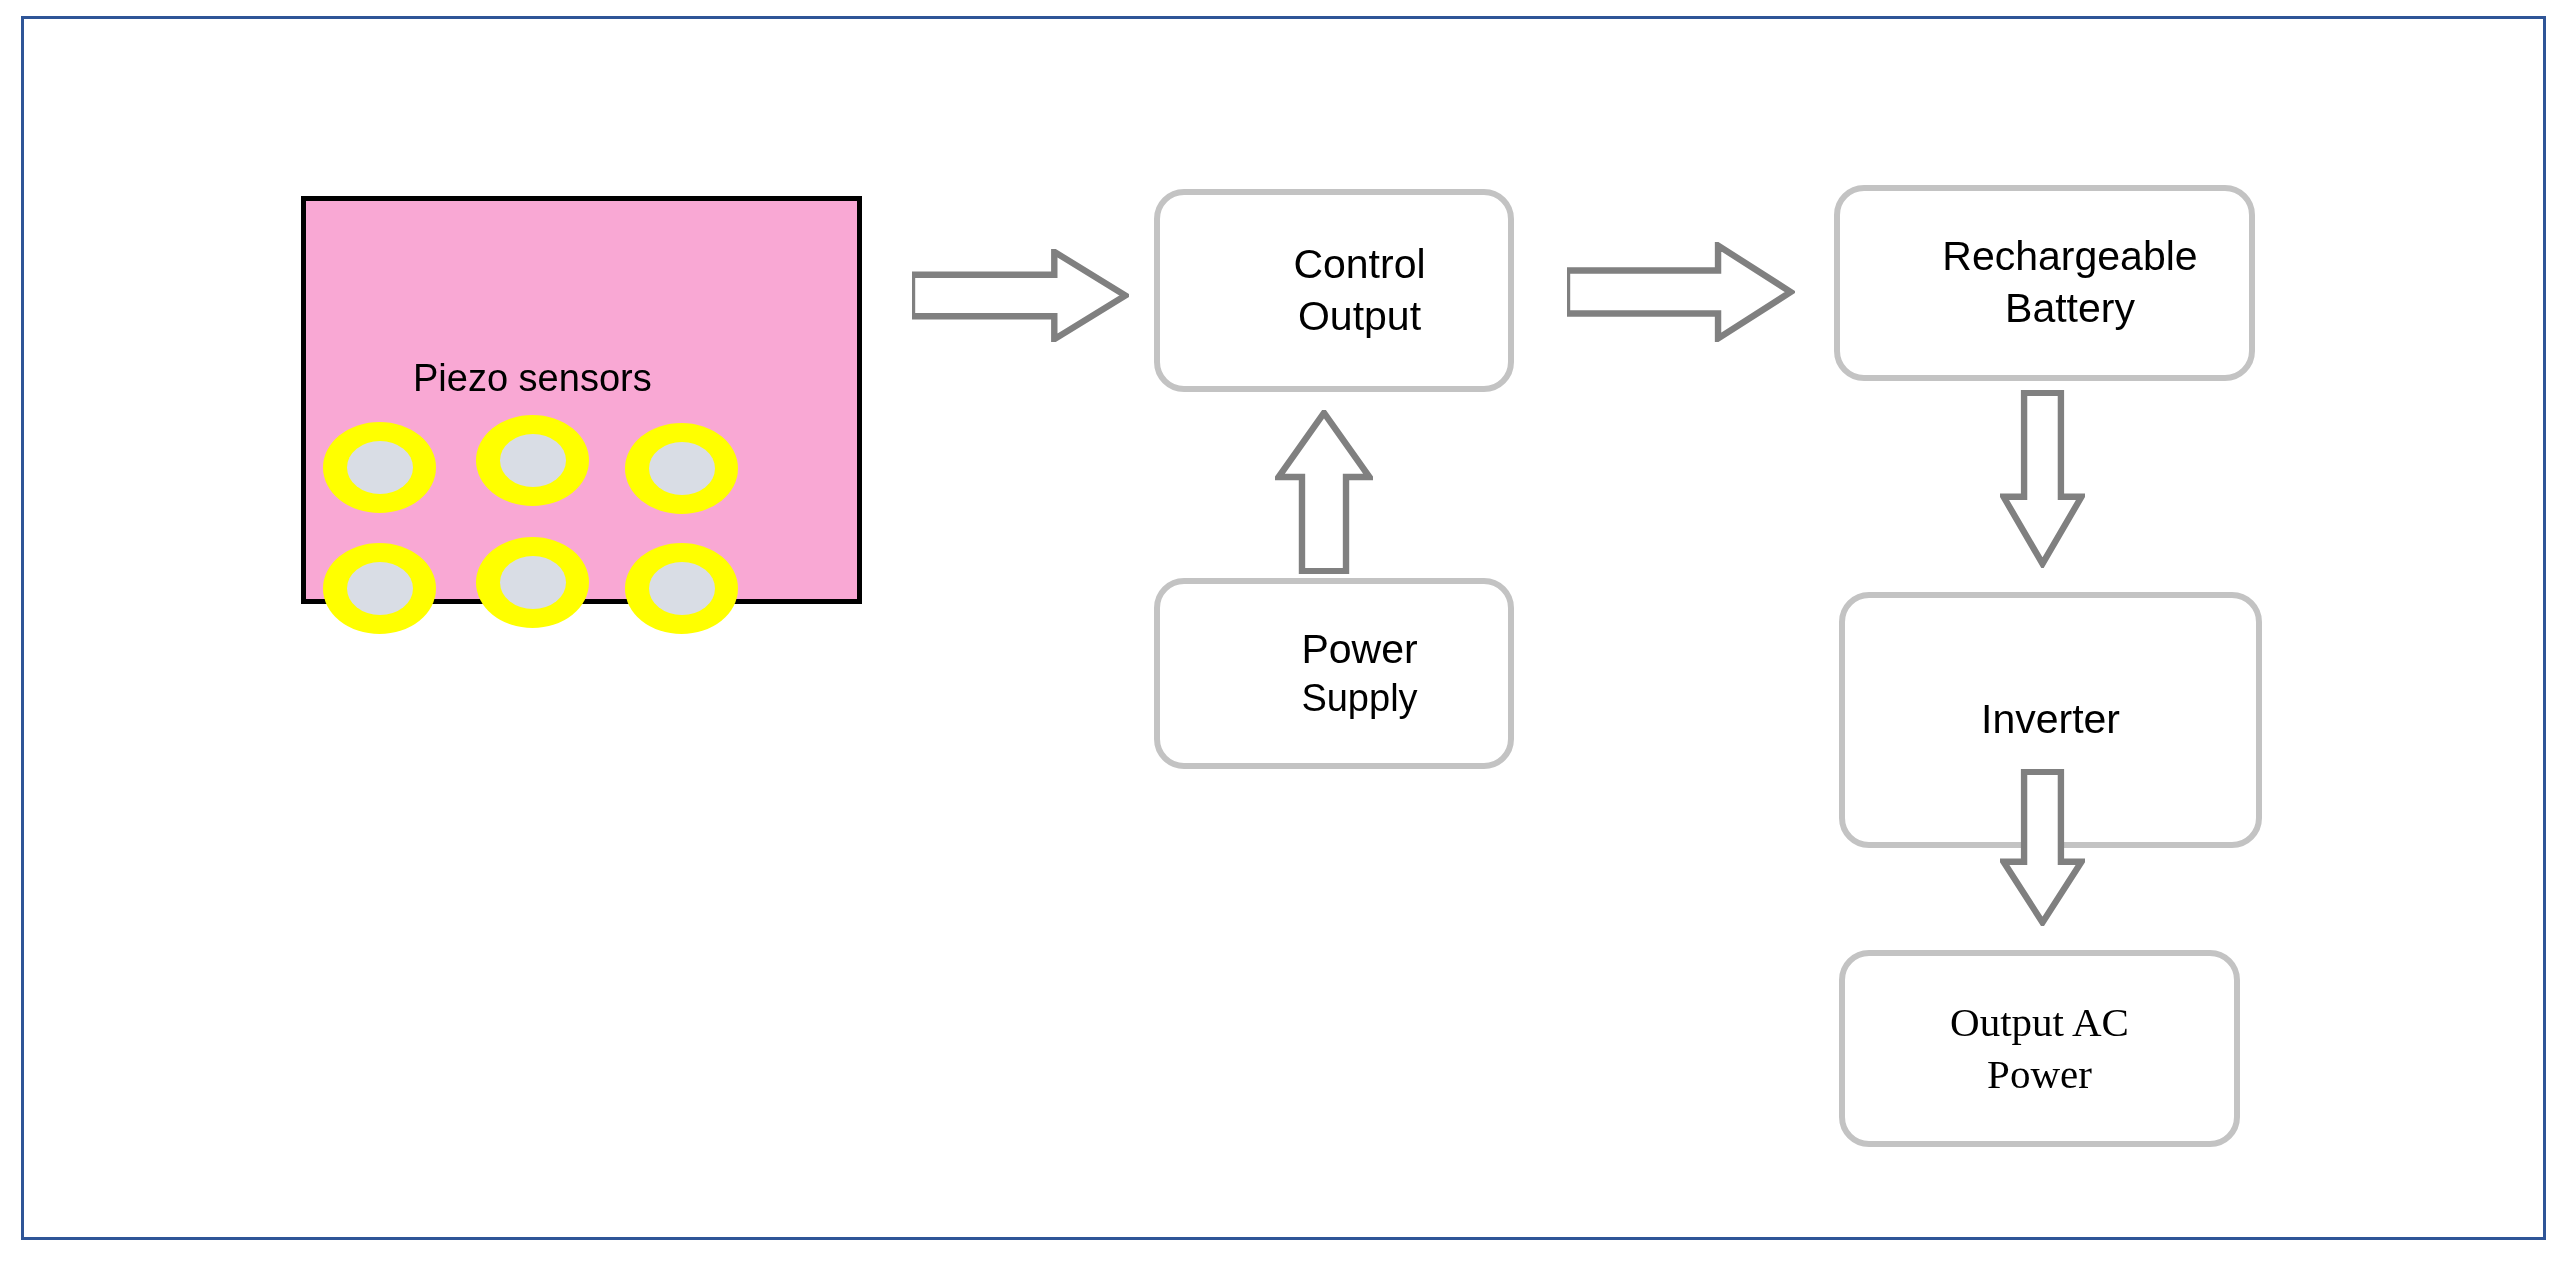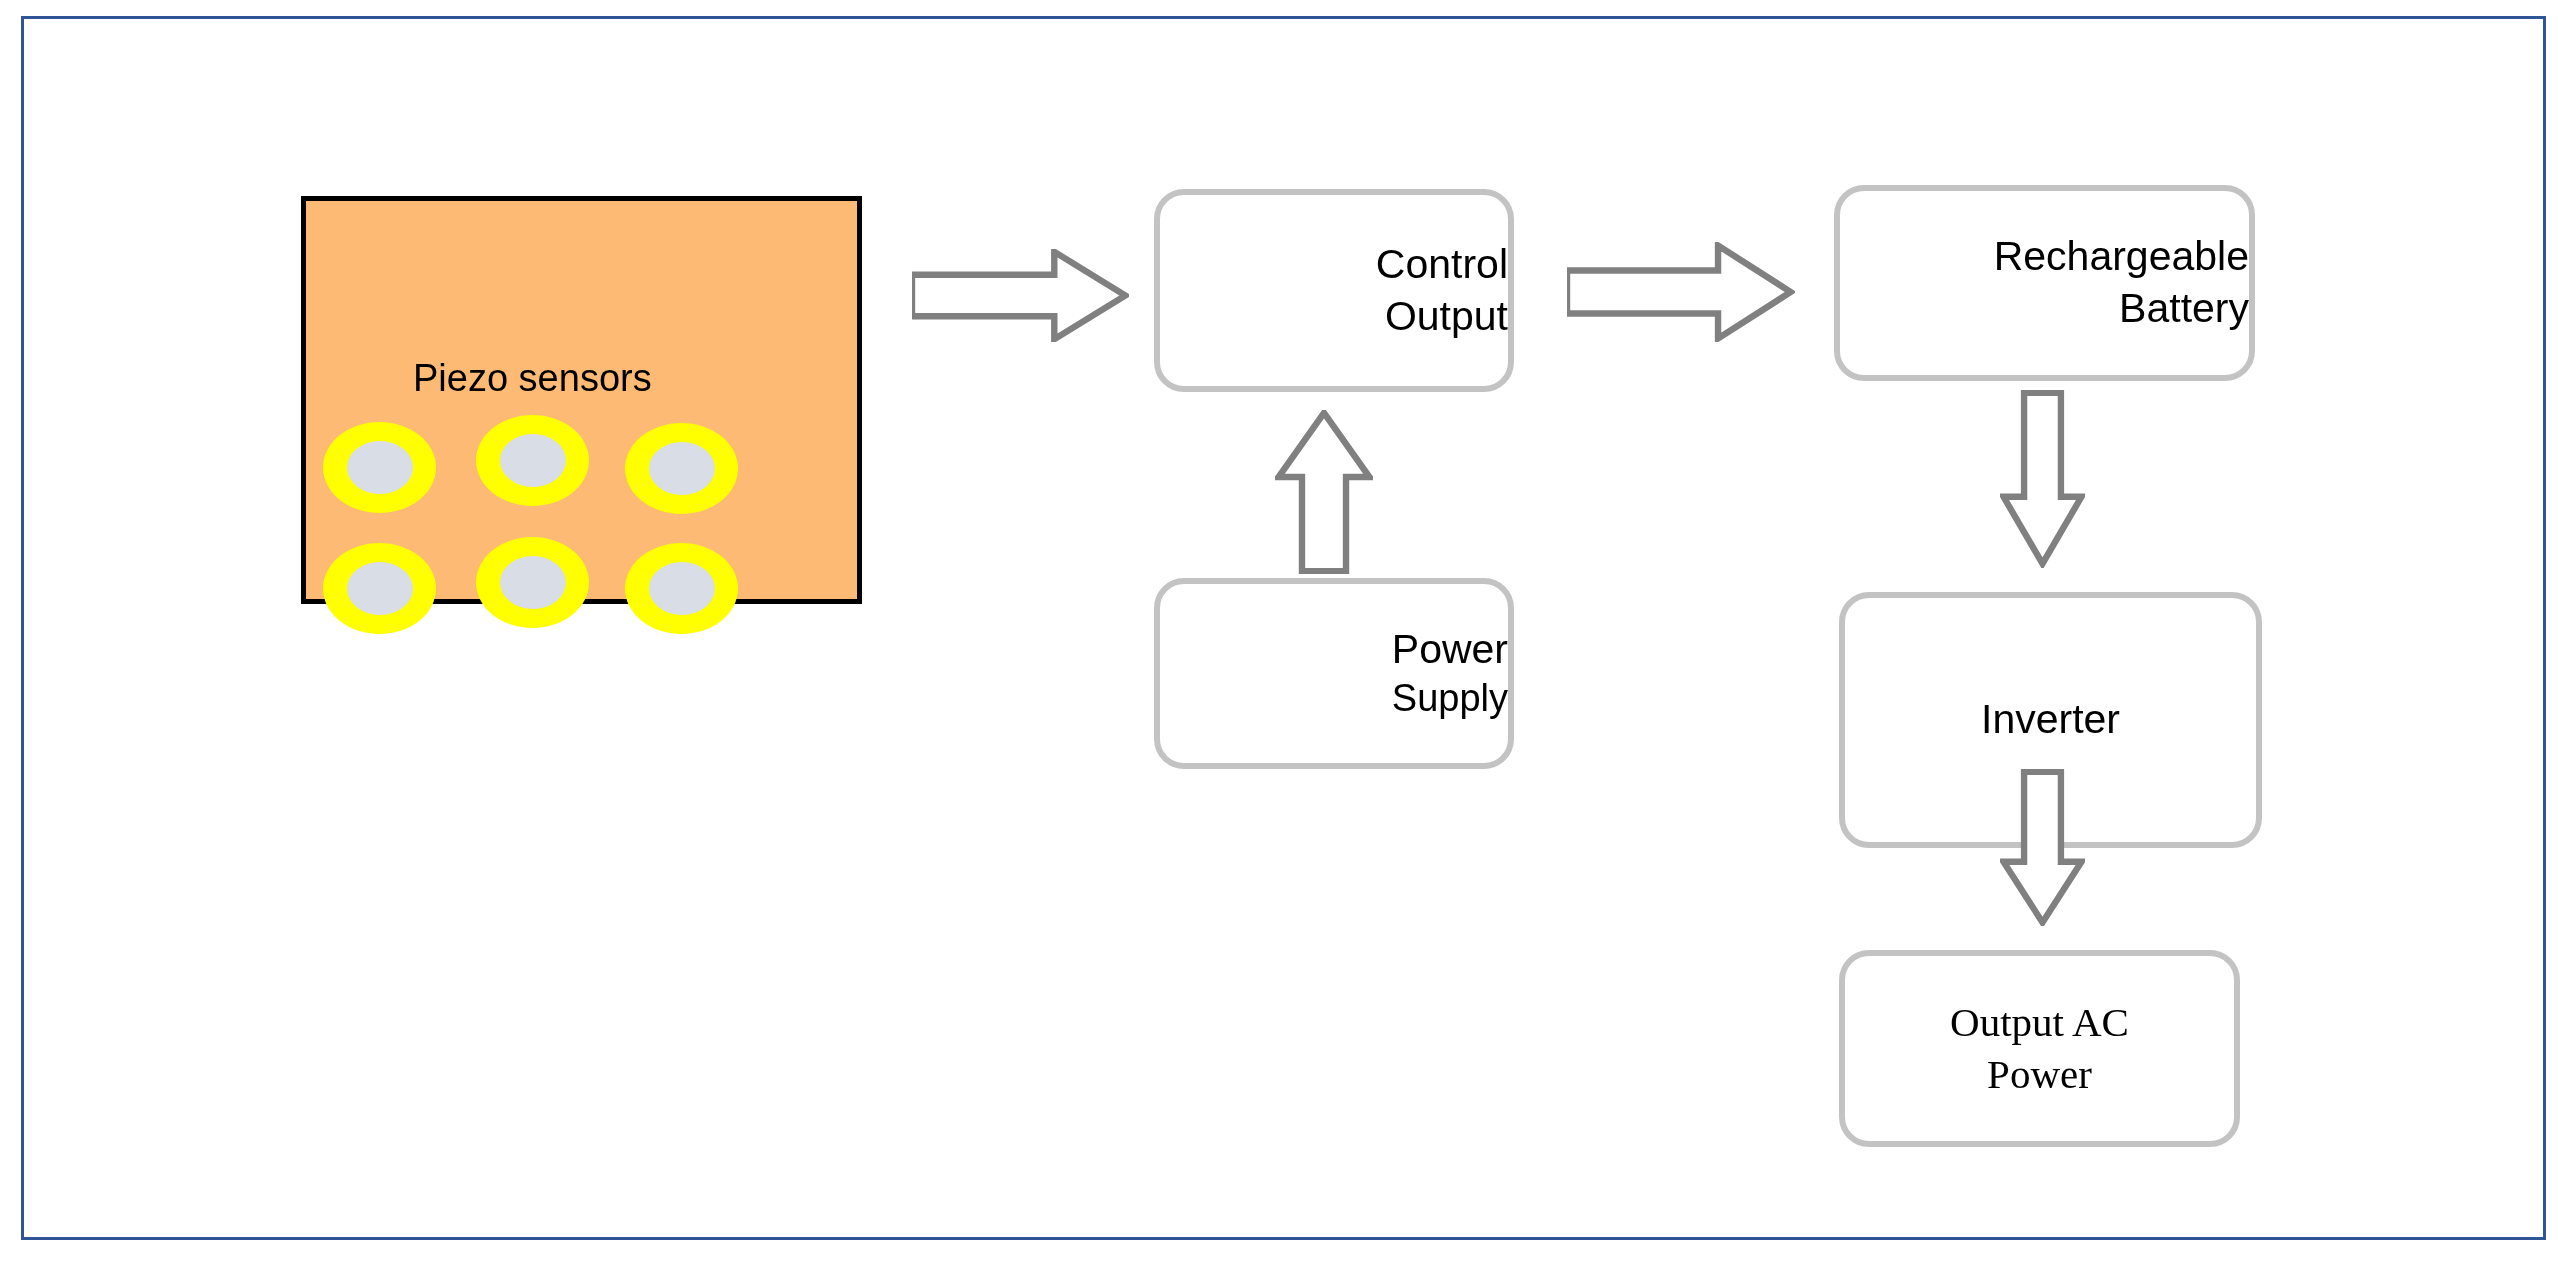--- a/index.html
+++ b/index.html
@@ -31,21 +31,21 @@
   }
   
   #piezo-panel {
     position: absolute;
     left: 301px;
     top: 196px;
     width: 561px;
     height: 408px;
     border: 5px solid #000000;
     box-sizing: border-box;
-    background: #fdba74;
+    background: #f9a8d4;
   }
   #piezo-label {
     position: absolute;
     left: 107px;
     top: 158px;
     font-size: 38px;
     color: #000000;
     white-space: nowrap;
     line-height: 1;
   }
@@ -70,21 +70,21 @@
     position: absolute;
     border: 6.4px solid #c3c3c3;
     border-radius: 30px;
     box-sizing: border-box;
     background: #ffffff;
     display: flex;
     flex-direction: column;
     justify-content: center;
     color: #000000;
   }
-  .node-box.align-left   { align-items: flex-end; padding-left: 51px; }
+  .node-box.align-left   { align-items: center; padding-left: 51px; }
   .node-box.align-center { align-items: center; margin-top: 24px; }
   .line-lg { font-size: 41px; line-height: 1.26; white-space: nowrap; }
   .line-sm { font-size: 38px; line-height: 1.26; white-space: nowrap; }
 
   #box-control-circuit { left: 1154px; top: 189px;  width: 360px; height: 203px; }
   #box-rechargeable-battery { left: 1797px; top: 185px;  width: 421px; height: 196px; margin-left: 37px; }
   #box-power-supply   { left: 1154px; top: 578px;  width: 360px; height: 191px; }
   #box-inverter       { left: 1839px; top: 568px;  width: 423px; height: 256px; }
   #box-output-ac      { left: 1839px; top: 926px; width: 401px; height: 197px; font-family: Liberation Serif, serif; }
 

